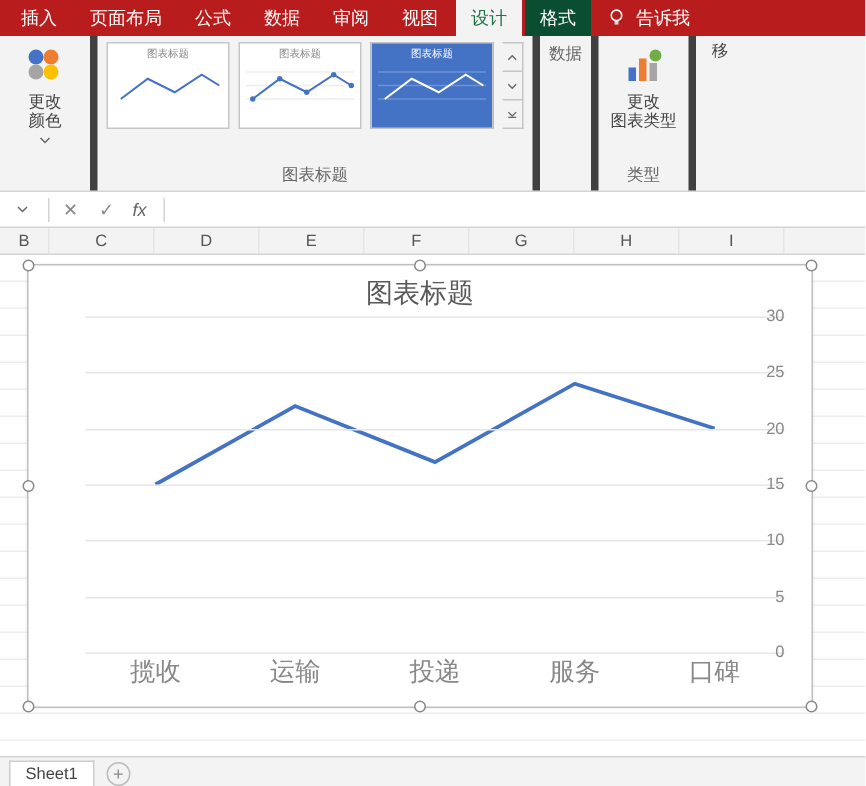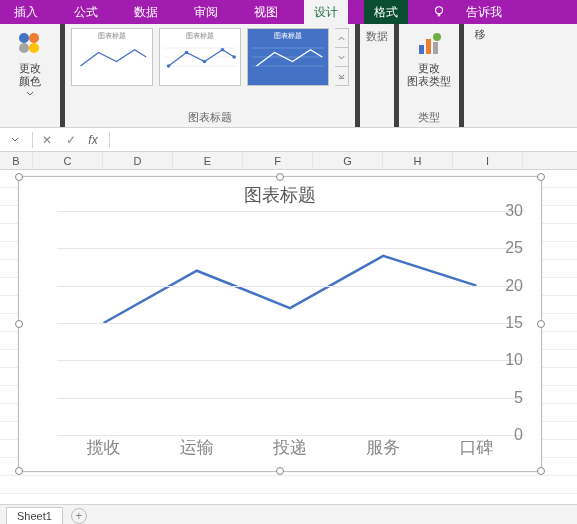--- a/index.html
+++ b/index.html
@@ -1,19 +1,19 @@
 <!DOCTYPE html>
 <html><head>
 <meta charset="utf-8">
 <style>
   * { box-sizing: border-box; margin: 0; padding: 0; font-family: "Microsoft YaHei", "Segoe UI", sans-serif; }
   body { background: #fff; width: 577px; height: 524px; overflow: hidden; font-size: 12px; color: #444; }
 
   
-  .ribbon-tabs { display: flex; align-items: center; height: 24px; background: #a21caf; color: #fff; padding: 0 4px; gap: 16px; }
+  .ribbon-tabs { display: flex; align-items: center; height: 24px; background: #b91c1c; color: #fff; padding: 0 4px; gap: 2px; }
   .ribbon-tabs .tab { padding: 0 10px; height: 24px; line-height: 24px; font-size: 12px; cursor: pointer; white-space: nowrap; }
   .ribbon-tabs .tab.active { background: #f3f3f3; color: #217346; }
   .ribbon-tabs .tab.dark { background: #0a4d31; color: #fff; }
   .ribbon-tabs .bulb { width: 14px; height: 14px; margin: 0 4px 0 8px; }
   .ribbon-tabs .tellme { font-size: 12px; }
 
   
   .ribbon { display: flex; height: 104px; background: #f3f3f3; border-bottom: 1px solid #d4d4d4; }
   .group { display: flex; flex-direction: column; align-items: center; padding: 4px 6px 2px; border-right: 5px solid #404040; }
   .group-body { flex: 1; display: flex; align-items: flex-start; gap: 6px; }
@@ -48,36 +48,37 @@
   .col-headers div { width: 70px; text-align: center; font-size: 11px; color: #555; border-right: 1px solid #e5e5e5; line-height: 18px; }
   .col-headers div:first-child { width: 33px; }
   .rows-bg { position:absolute; top:18px; left:0; right:0; bottom:0; }
   .row-line { height: 18px; border-bottom: 1px solid #eee; }
 
   .chart-obj { position: absolute; top: 24px; left: 18px; width: 524px; height: 296px; background: #fff; border: 1px solid #bfbfbf; box-shadow: 0 0 0 1px rgba(0,0,0,0.03); }
   .handle { position: absolute; width: 8px; height: 8px; border: 1px solid #888; background: #fff; border-radius: 50%; }
 
   .chart-title { text-align: center; font-size: 18px; color: #595959; margin-top: 6px; }
   .plot-area { position: absolute; top: 34px; left: 38px; right: 18px; bottom: 36px; }
-  .ylabel { position: absolute; right: 0; font-size: 16px; color: #888; transform: translateY(-50%); }
+  .ylabel { position: absolute; right: 0; font-size: 11px; color: #888; transform: translateY(-50%); }
   .gridline { position: absolute; left: 0; right: 0; height: 1px; background: #e6e6e6; }
   .xlabel { position: absolute; bottom: -24px; font-size: 17px; color: #888; transform: translateX(-50%); }
 
   
   .status-area { height: 22px; border-top:1px solid #d4d4d4; display:flex; align-items:center; padding:0 6px; gap:8px; background:#f3f3f3; }
   .sheet-tab { padding: 2px 10px; background:#fff; border:1px solid #ccc; border-bottom:none; font-size:11px; cursor:pointer;}
   .new-sheet { width:16px; height:16px; border:1px solid #bbb; border-radius:50%; display:flex; align-items:center; justify-content:center; cursor:pointer; color:#888;}
 
   .caret-svg { stroke:#666; stroke-width:1; fill:none;}
 </style>
 </head>
 <body>
 
 <div class="ribbon-tabs">
   <div class="tab">插入</div>
+  <div class="tab">页面布局</div>
   <div class="tab">公式</div>
   <div class="tab">数据</div>
   <div class="tab">审阅</div>
   <div class="tab">视图</div>
   <div class="tab active">设计</div>
   <div class="tab dark">格式</div>
   <svg class="bulb" viewBox="0 0 16 16">
       <circle cx="8" cy="6" r="4" fill="none" stroke="#fff" stroke-width="1.2"></circle>
       <rect x="6.5" y="10" width="3" height="3" fill="#fff" opacity="0.8"></rect>
     </svg>

